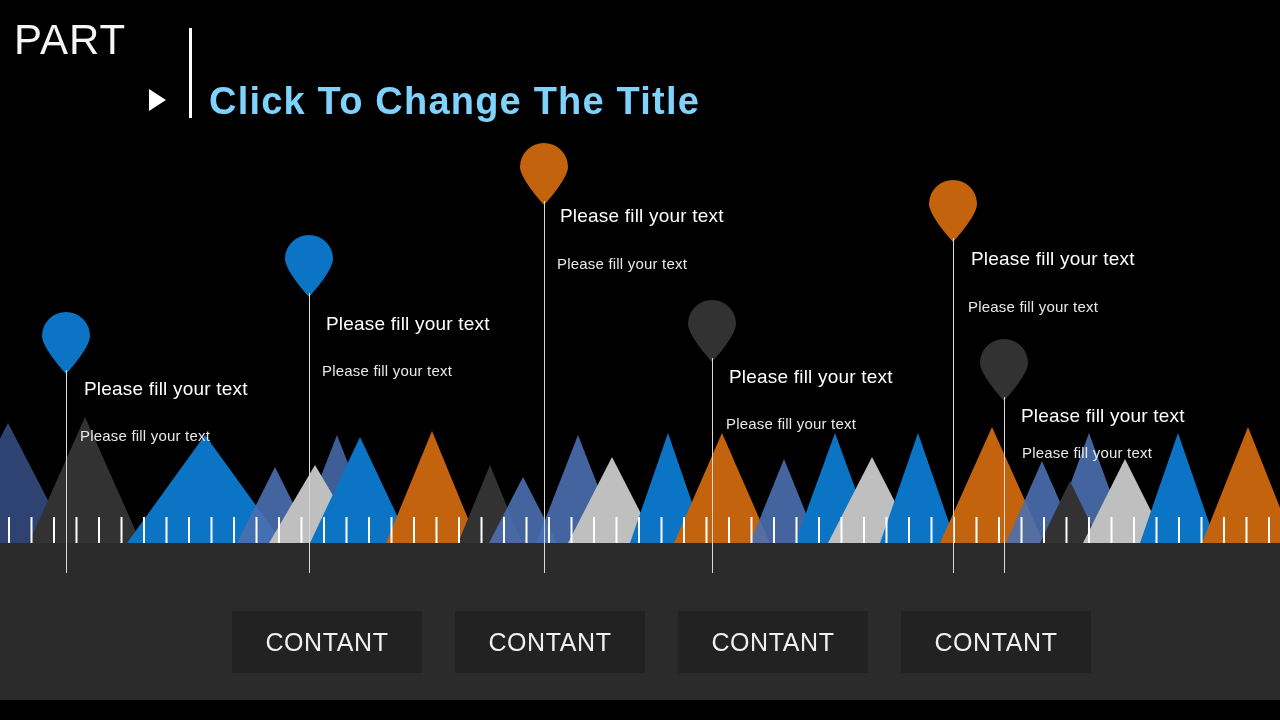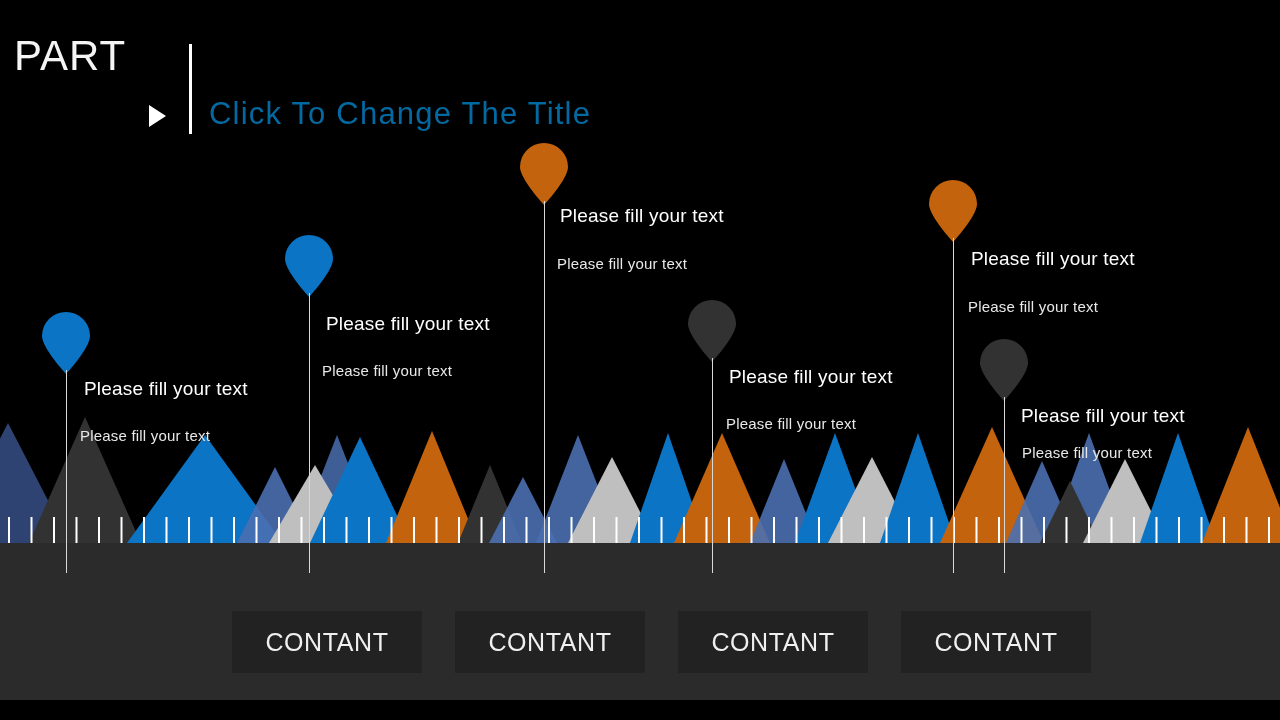--- a/index.html
+++ b/index.html
@@ -20,21 +20,21 @@
     left: 0; top: 0;
     width: 1280px;
     height: 720px;
     background: #000000;
     overflow: hidden;
   }
 
   
   #header {
     position: absolute;
-    left: 0; top: 16px;
+    left: 0; top: 0;
     width: 1076px;
     height: 135px;
   }
   #part-block {
     position: absolute;
     left: 14px;
     top: 18px;
     width: 170px;
     color: #f2f2f2;
   }
@@ -73,24 +73,25 @@
     left: 189px;
     top: 28px;
     width: 3px;
     height: 90px;
     background: #ffffff;
   }
   #header-title {
     position: absolute;
     left: 209px;
     top: 80px;
-    font-size: 31px;
+    font-size: 38px;
     letter-spacing: 1.2px;
-    color: #0369a1;
+    color: #7dd3fc;
     white-space: nowrap;
+    font-weight: bold;
   }
 
   
   #scene {
     position: absolute;
     left: 0;
     top: 0;
     width: 1280px;
     height: 573px;
   }

